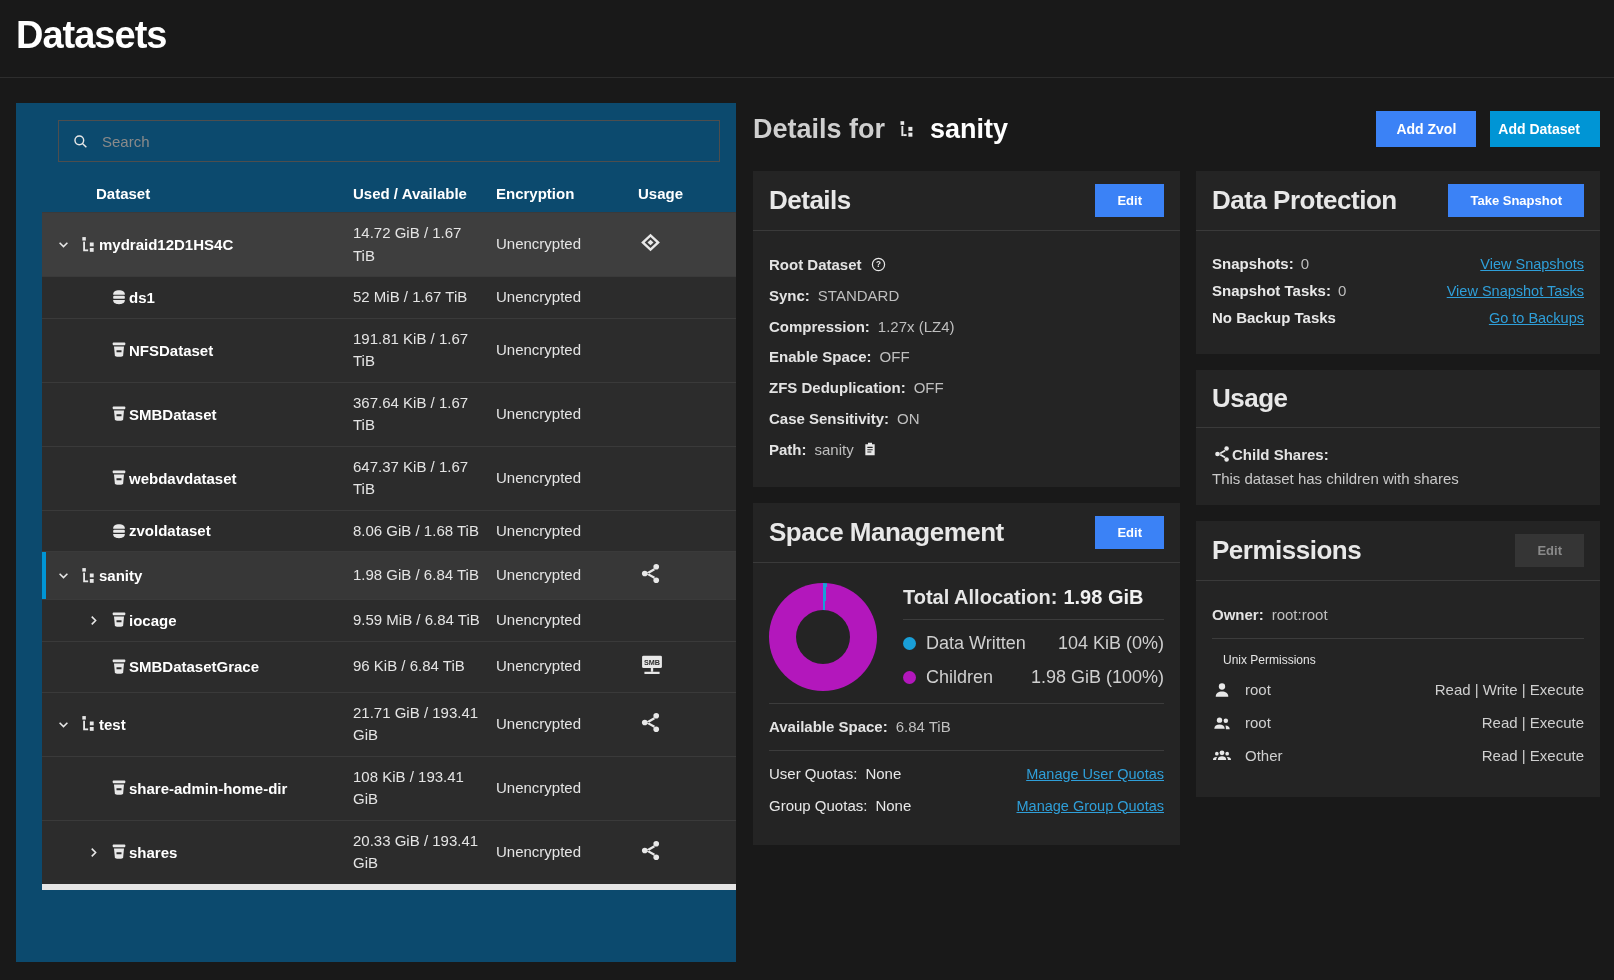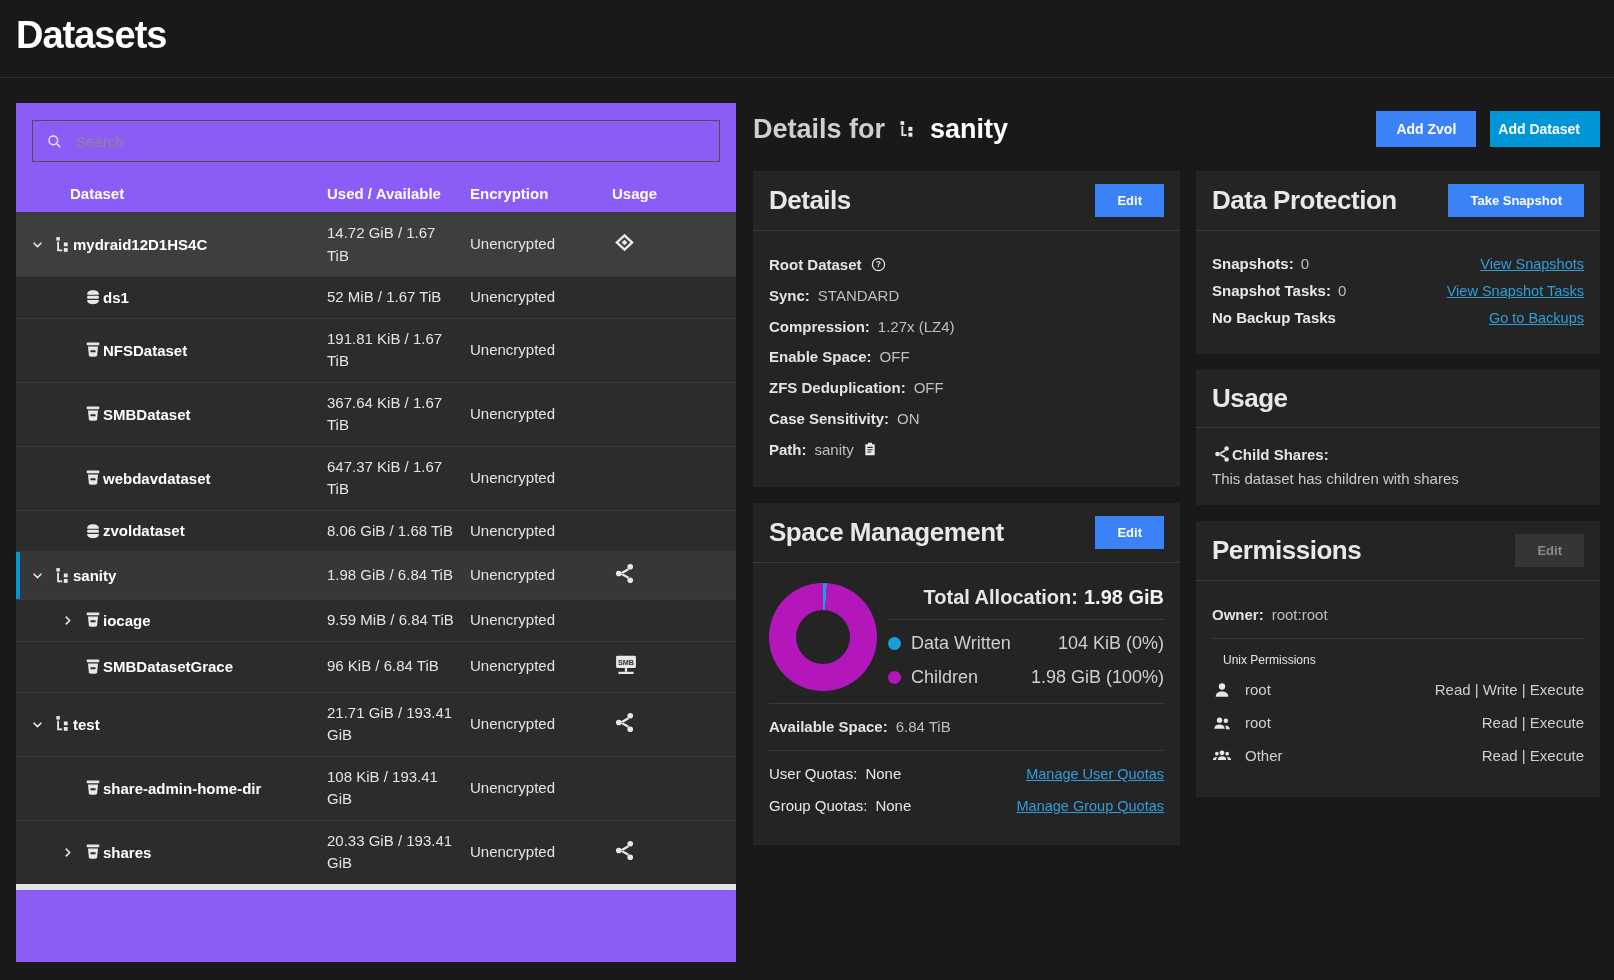--- a/index.html
+++ b/index.html
@@ -8,21 +8,21 @@
     width:1614px; height:980px; overflow:hidden;
     background:#191919; color:#e8e8e8;
     font-family:"Liberation Sans", sans-serif;
   }
   
   .page-header { padding:14px 16px 0 16px; border-bottom:1px solid #2d2d2d; }
   .page-header h1 { margin:0 0 20px 0; font-size:38px; letter-spacing:-1px; color:#fff; }
   
   .content { display:flex; gap:17px; padding:25px 14px 0 16px; }
   
-  .left-panel { width:720px; min-width:720px; background:#8b5cf6; height:859px; overflow:hidden; }
+  .left-panel { width:720px; min-width:720px; background:#0c4a6e; height:859px; overflow:hidden;padding-left:26px; }
   .search-wrap { margin:17px 16px; height:42px; border:1px solid #4e4e4e; display:flex; align-items:center; padding:0 12px; gap:10px; }
   .search-wrap svg { flex:none; }
   .search-wrap input { flex:1; background:transparent; border:none; outline:none; color:#ddd; font-size:15px; font-family:inherit; }
   .search-wrap input::placeholder { color:#8a8a8a; }
   .thead, .trow { display:flex; align-items:center; }
   .c-name { width:311px; min-width:311px; }
   .c-used { width:143px; min-width:143px; padding-right:14px; }
   .c-enc  { width:142px; min-width:142px; }
   .c-usage{ flex:1; }
   .thead { padding:6px 0 10px 0; font-weight:bold; font-size:15px; color:#fff; }
@@ -51,21 +51,21 @@
   .card { background:#242424; }
   .card-header { display:flex; align-items:center; justify-content:space-between; padding:13px 16px; border-bottom:1px solid #3a3a3a; }
   .card-title { font-size:26px; font-weight:bold; letter-spacing:-0.5px; color:#e8e8e8; }
   .card-body { padding:14px 16px 18px 16px; font-size:15px; }
   .kv { margin:9px 0; line-height:1.45; display:flex; align-items:center; gap:8px; }
   .kv .k { font-weight:bold; color:#e3e3e3; white-space:nowrap; }
   .kv .v { color:#bfbfbf; }
   .sep { border:none; border-top:1px solid #3c3c3c; margin:12px 0; }
   .link { color:#2f9fd9; text-decoration:underline; font-size:14.5px; cursor:pointer; }
   
-  .space-top { display:flex; align-items:center; gap:11px; margin-top:6px;text-align:right; }
+  .space-top { display:flex; align-items:center; gap:26px; margin-top:6px; }
   .donut { width:108px; height:108px; border-radius:50%; position:relative; flex:none; }
   .donut::after { content:""; position:absolute; left:27px; top:27px; width:54px; height:54px; border-radius:50%; background:#242424; }
   .space-info { flex:1; }
   .total-row { font-size:20px; font-weight:bold; color:#e6e6e6; padding-bottom:10px; border-bottom:1px solid #3c3c3c; }
   .total-row .tv { color:#f2f2f2; margin-left:6px; }
   .legend-row { display:flex; align-items:center; gap:10px; margin:13px 0 0 0; color:#cfcfcf; font-size:18px; }
   .legend-dot { width:13px; height:13px; border-radius:50%; flex:none; }
   .legend-val { margin-left:auto; }
   .quota-row { display:flex; align-items:center; margin:10px 0; }
   .quota-row .link { margin-left:auto; }

